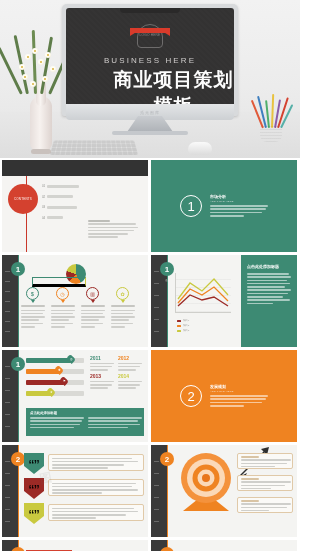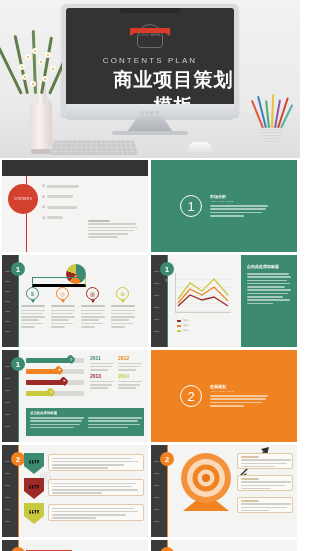--- a/index.html
+++ b/index.html
@@ -227,21 +227,21 @@
 
     <div class="monitor">
       <div class="screen">
         <div class="notch"></div>
         <div class="badge">
           <div class="badge-ring">
             <div class="badge-txt">LOGO HERE</div>
           </div>
         </div>
         <div class="ribbon"></div>
-        <div class="bp">CONTENTS PLAN</div>
+        <div class="bp">BUSINESS HERE</div>
         <div class="cn-title">商业项目策划模板</div>
       </div>
       <div class="chin">
         <span class="chin-wm">觅元图库</span>
       </div>
     </div>
     <div class="stand"></div>
     <div class="stand-base"></div>
 
     <div class="pencils">

